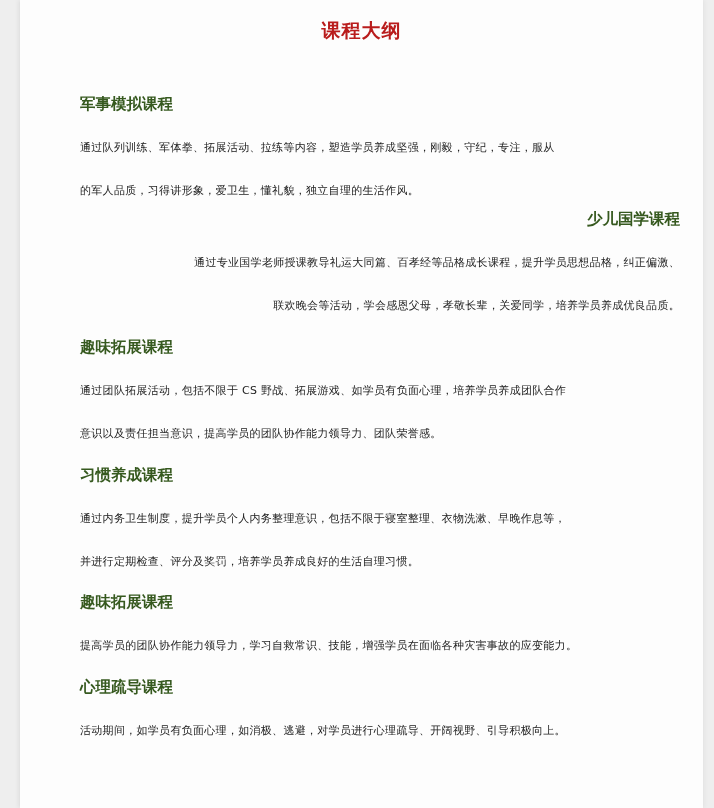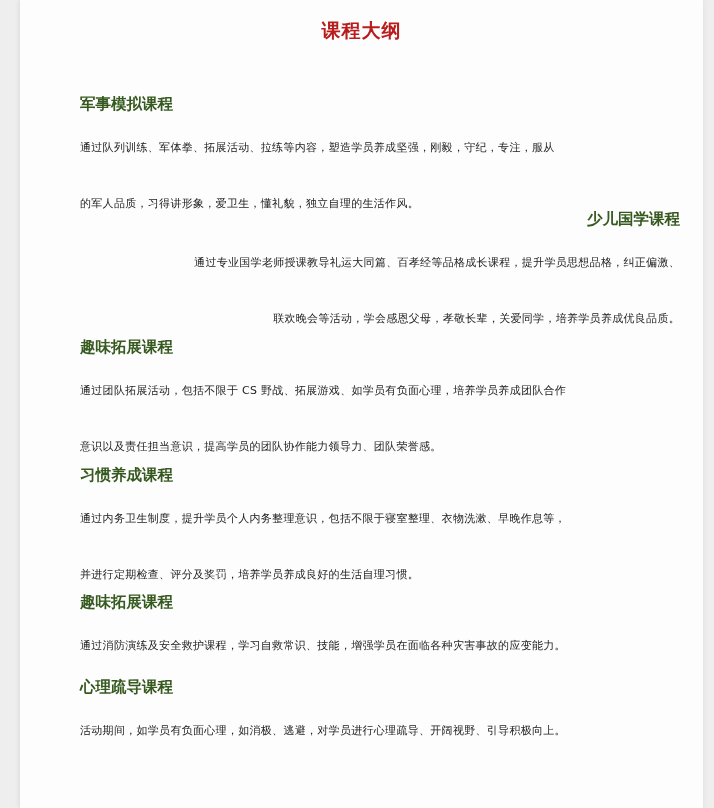--- a/index.html
+++ b/index.html
@@ -48,21 +48,21 @@
       white-space: nowrap;
     }
     .line {
       font-size: 11px;
       color: #222222;
       line-height: 18px;
       white-space: nowrap;
       letter-spacing: 0.3px;
     }
     .line1 { margin-top: 25px; }
-    .line2 { margin-top: 38px; }
+    .line2 { margin-top: 25px; }
   </style>
 </head>
 <body>
 
 <div class="page">
   <div class="title">课程大纲</div>
 
   <div class="section" style="top:94px;">
     <div class="heading">军事模拟课程</div>
     <div class="line line1">通过队列训练、军体拳、拓展活动、拉练等内容，塑造学员养成坚强，刚毅，守纪，专注，服从</div>
@@ -82,20 +82,20 @@
   </div>
 
   <div class="section" style="top:465px;">
     <div class="heading">习惯养成课程</div>
     <div class="line line1">通过内务卫生制度，提升学员个人内务整理意识，包括不限于寝室整理、衣物洗漱、早晚作息等，</div>
     <div class="line line2">并进行定期检查、评分及奖罚，培养学员养成良好的生活自理习惯。</div>
   </div>
 
   <div class="section" style="top:592px;">
     <div class="heading">趣味拓展课程</div>
-    <div class="line line1">通过消防演练及安全救护课程，学习自救常识、技能，增强学员在面临各种灾害事故的应变能力。</div>
+    <div class="line line1">提高学员的团队协作能力领导力，学习自救常识、技能，增强学员在面临各种灾害事故的应变能力。</div>
   </div>
 
   <div class="section" style="top:677px;">
     <div class="heading">心理疏导课程</div>
     <div class="line line1">活动期间，如学员有负面心理，如消极、逃避，对学员进行心理疏导、开阔视野、引导积极向上。</div>
   </div>
 </div>
 
 </body></html>

